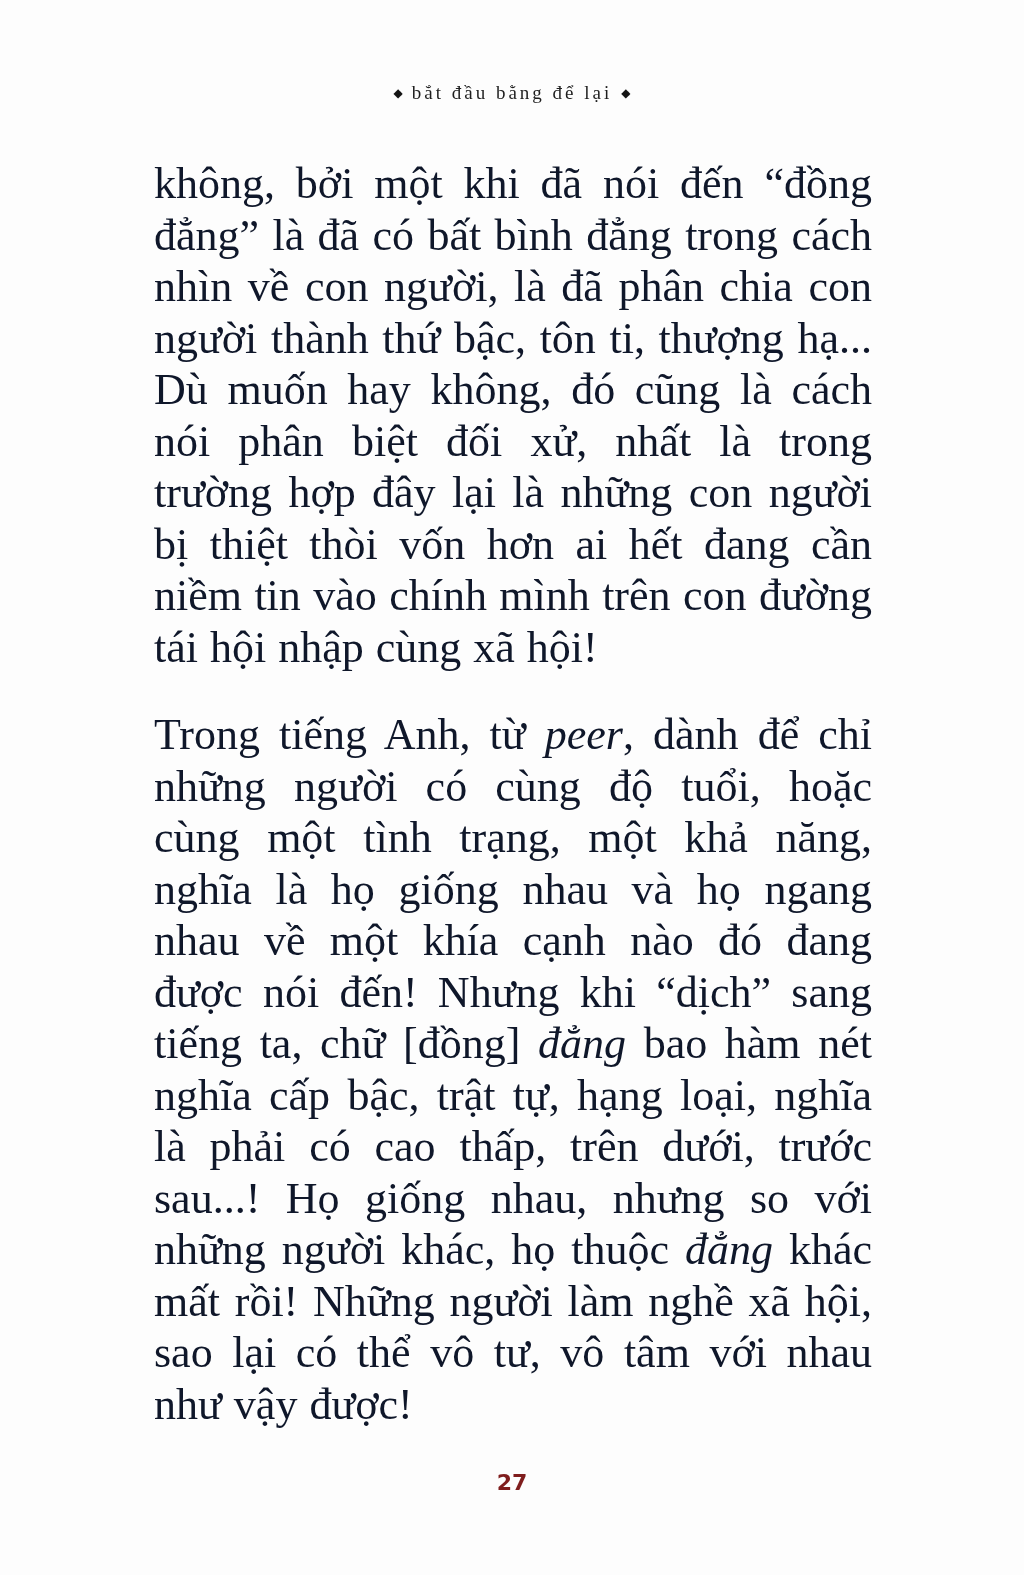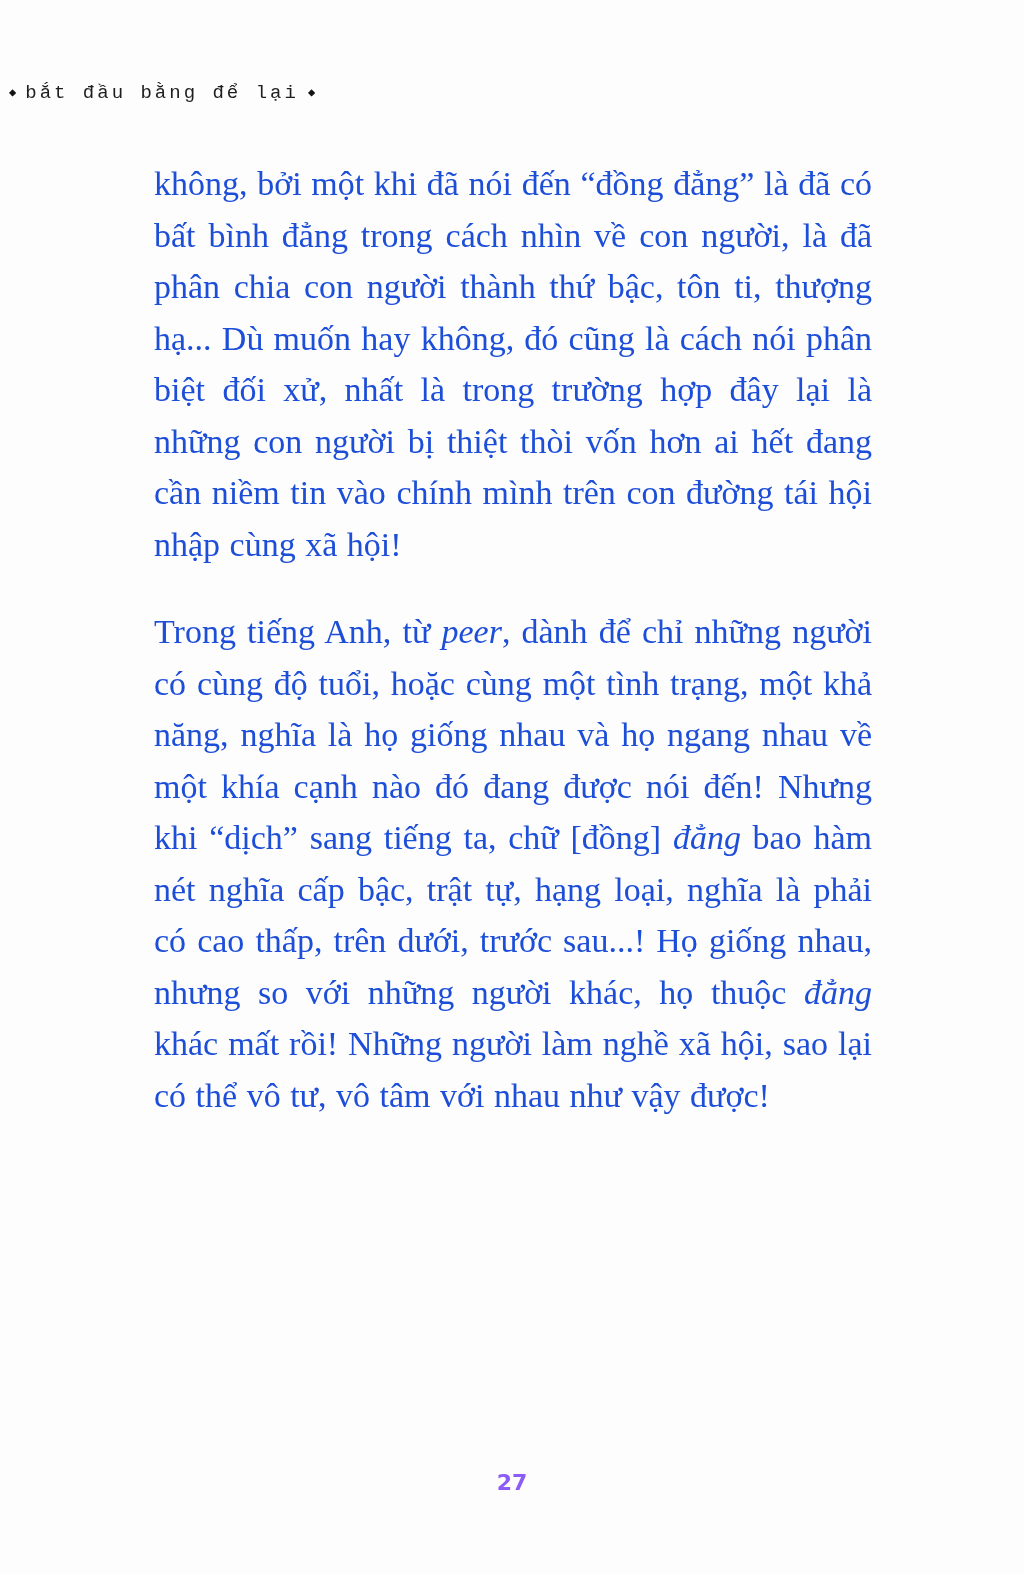--- a/index.html
+++ b/index.html
@@ -14,59 +14,60 @@
     margin: 0 auto;
     background: #fdfdfd;
     color: #1b1b1b;
     overflow: hidden;
   }
   .running-header {
     position: absolute;
     top: 82px;
     left: 0;
     width: 100%;
-    font-family: Liberation Mono, monospace;
+    text-align: center;
+    font-family: Liberation Serif, serif;
     font-size: 19px;
     letter-spacing: 3px;
     color: #1e1e1e;
   }
   .running-header .ornament {
     font-size: 12px;
     letter-spacing: 0;
     vertical-align: 2px;
     padding: 0 9px;
     color: #141414;
   }
   .body-text {
     position: absolute;
     top: 158px;
     left: 154px;
     width: 718px;
   }
   .body-text p.para {
     margin: 0 0 36px 0;
     font-family: "Liberation Serif", serif;
-    font-size: 34px;
+    font-size: 44px;
     line-height: 51.5px;
     text-align: justify;
-    color: #1d4ed8;
+    color: #0f172a;
     word-spacing: 1px;
   }
   .body-text p.para em {
   }
   .page-number {
     position: absolute;
     top: 1470px;
     left: 0;
     width: 100%;
     text-align: center;
     font-family: "DejaVu Sans", sans-serif;
     font-weight: 700;
     font-size: 22px;
-    color: #8b5cf6;
+    color: #7f1d1d;
   }
 </style>
 </head>
 <body>
 
 <div class="page">
 
   <div class="running-header">
     <span class="ornament">◆</span><span>bắt đầu bằng để lại</span><span class="ornament">◆</span>
   </div>

